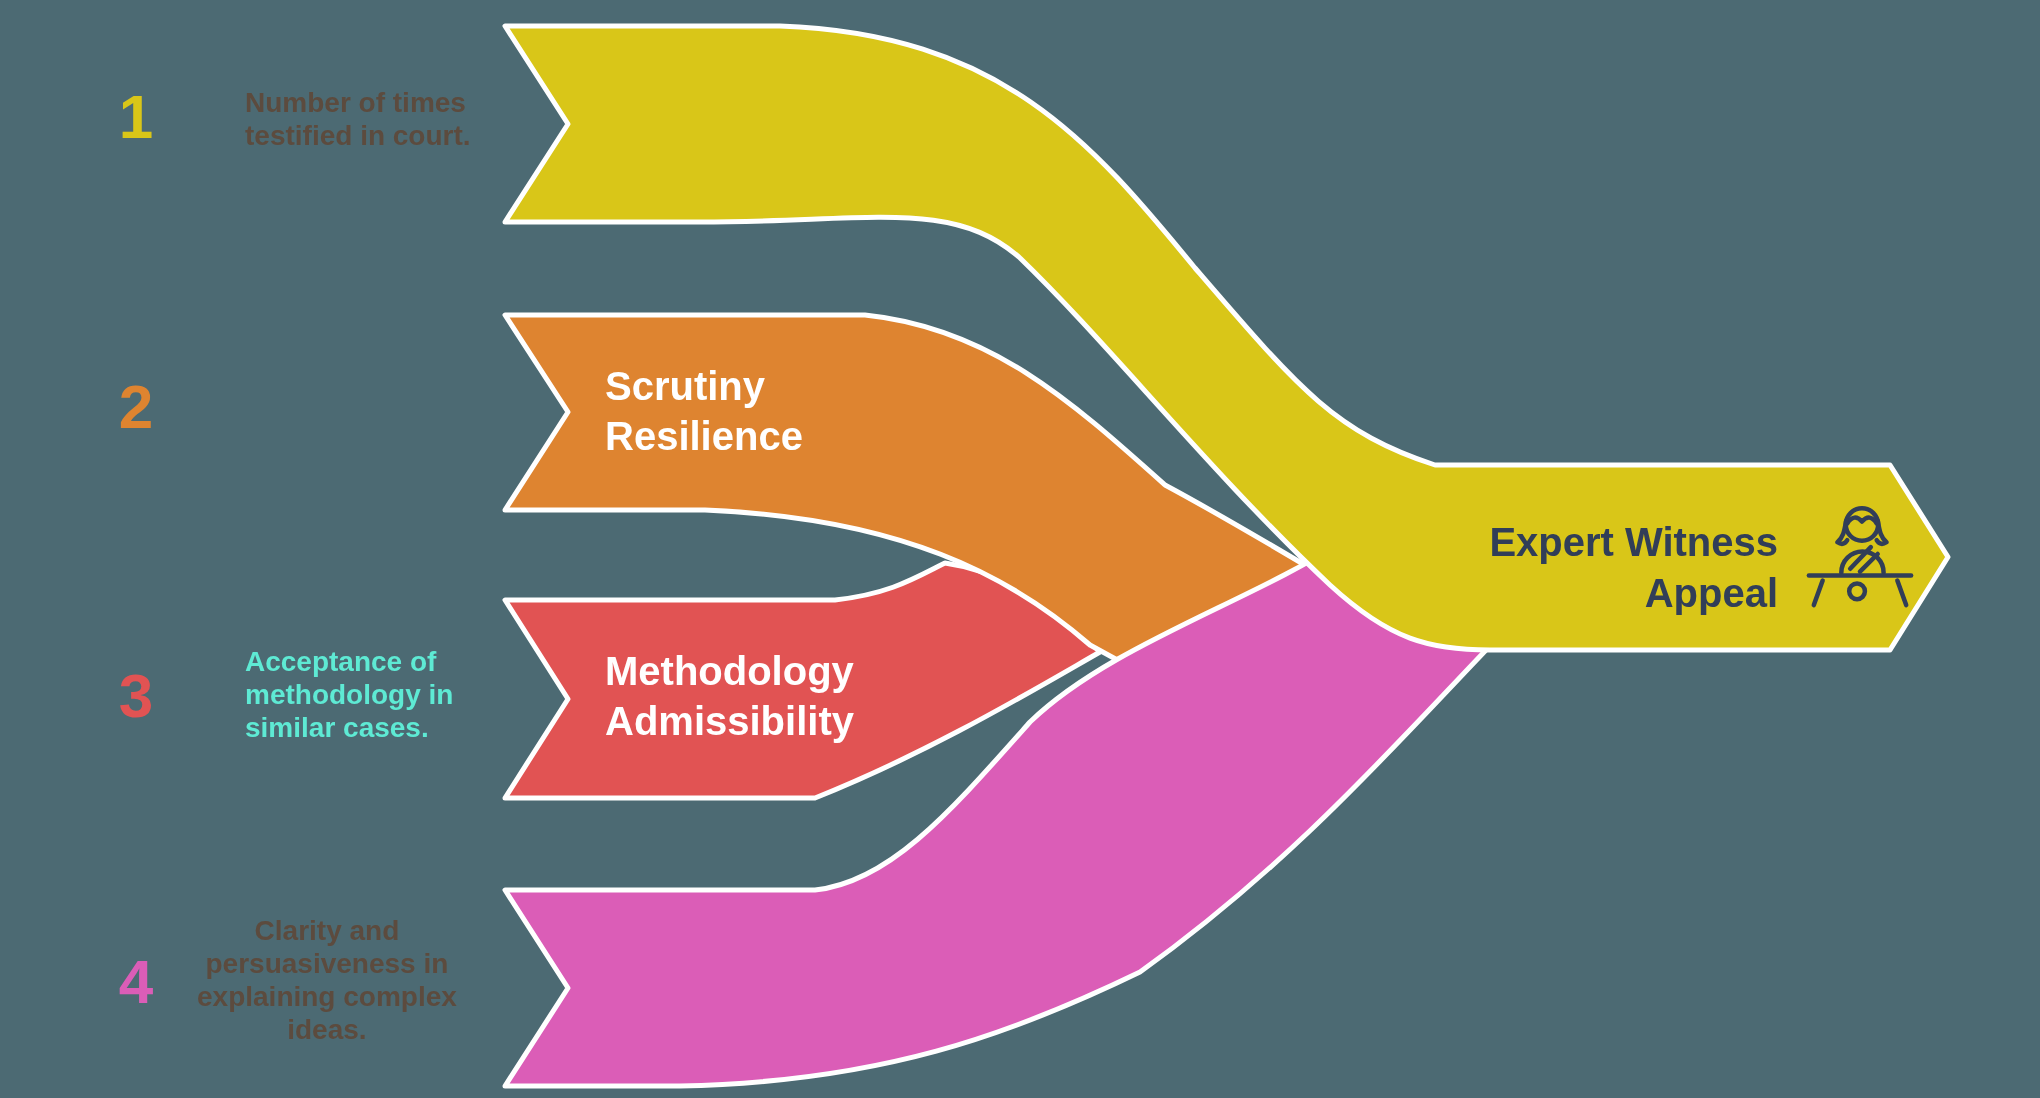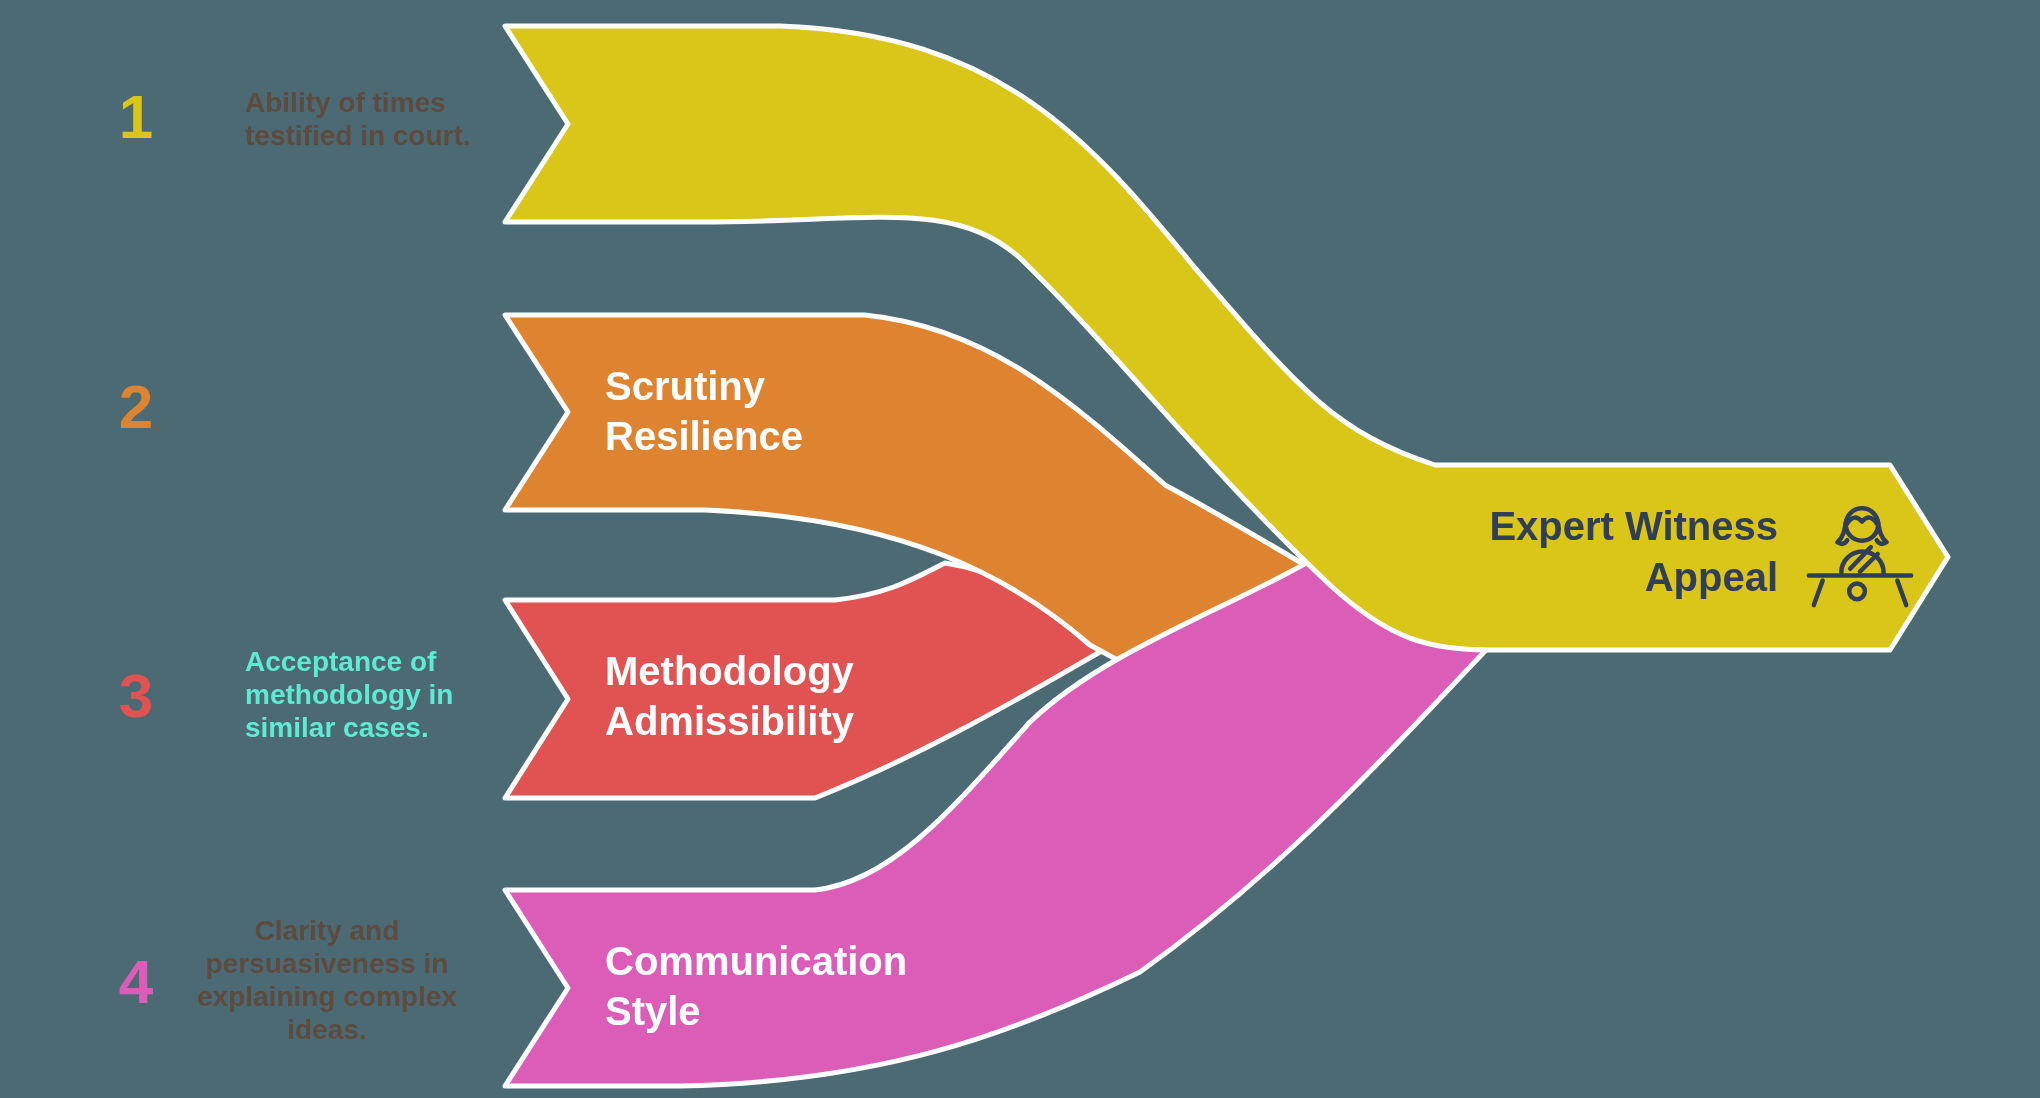--- a/index.html
+++ b/index.html
@@ -78,43 +78,41 @@
              C 1000,34 1090,140 1195,268
              C 1300,390 1335,432 1435,465
              L 1890,465 L 1948,557 L 1890,650 L 1490,650
              C 1430,650 1390,640 1330,585
              C 1210,472 1110,345 1020,258
              C 952,198 870,222 700,222
              L 505,222 L 568,124 Z" style="fill: rgb(217, 198, 24);"></path>
   </svg>
 
   <div class="num num1" style="color: rgb(217, 198, 24);">1</div>
-  <div class="desc desc1" style="color: rgb(92, 75, 62);">Ability of times
+  <div class="desc desc1" style="color: rgb(92, 75, 62);">Number of times
 testified in court.</div>
 
   <div class="num num2" style="color: rgb(222, 132, 48);">2</div>
   <div class="banner-label blabel2">Scrutiny
 Resilience</div>
 
   <div class="num num3" style="color: rgb(225, 83, 83);">3</div>
   <div class="desc desc3" style="color: #5eead4;">Acceptance of
 methodology in
 similar cases.</div>
   <div class="banner-label blabel3">Methodology
 Admissibility</div>
 
   <div class="num num4" style="color: rgb(219, 93, 183);">4</div>
   <div class="desc desc4" style="color: rgb(92, 75, 62); text-align: center;">Clarity and
 persuasiveness in
 explaining complex
 ideas.</div>
-  <div class="banner-label blabel4">Communication
-Style</div>
 
-  <div class="arrow-label" style="color: rgb(49, 62, 88);">Expert Witness
+  <div class="arrow-label" style="color: rgb(49, 62, 88); margin-top: 16px;">Expert Witness
 Appeal</div>
 
   <svg class="stand-icon" width="118" height="113" viewBox="0 0 120 115">
     <g fill="none" stroke-width="4.6" stroke-linecap="round" stroke-linejoin="round" style="stroke: rgb(49, 62, 88);">
 
       <circle cx="62" cy="28" r="16.5"></circle>
 
       <path d="M 47,27 Q 54,16 62,25 Q 70,16 77,27"></path>
 
       <path d="M 46,24 C 44,35 43,41 37,46 Q 43,50 47,44"></path>

